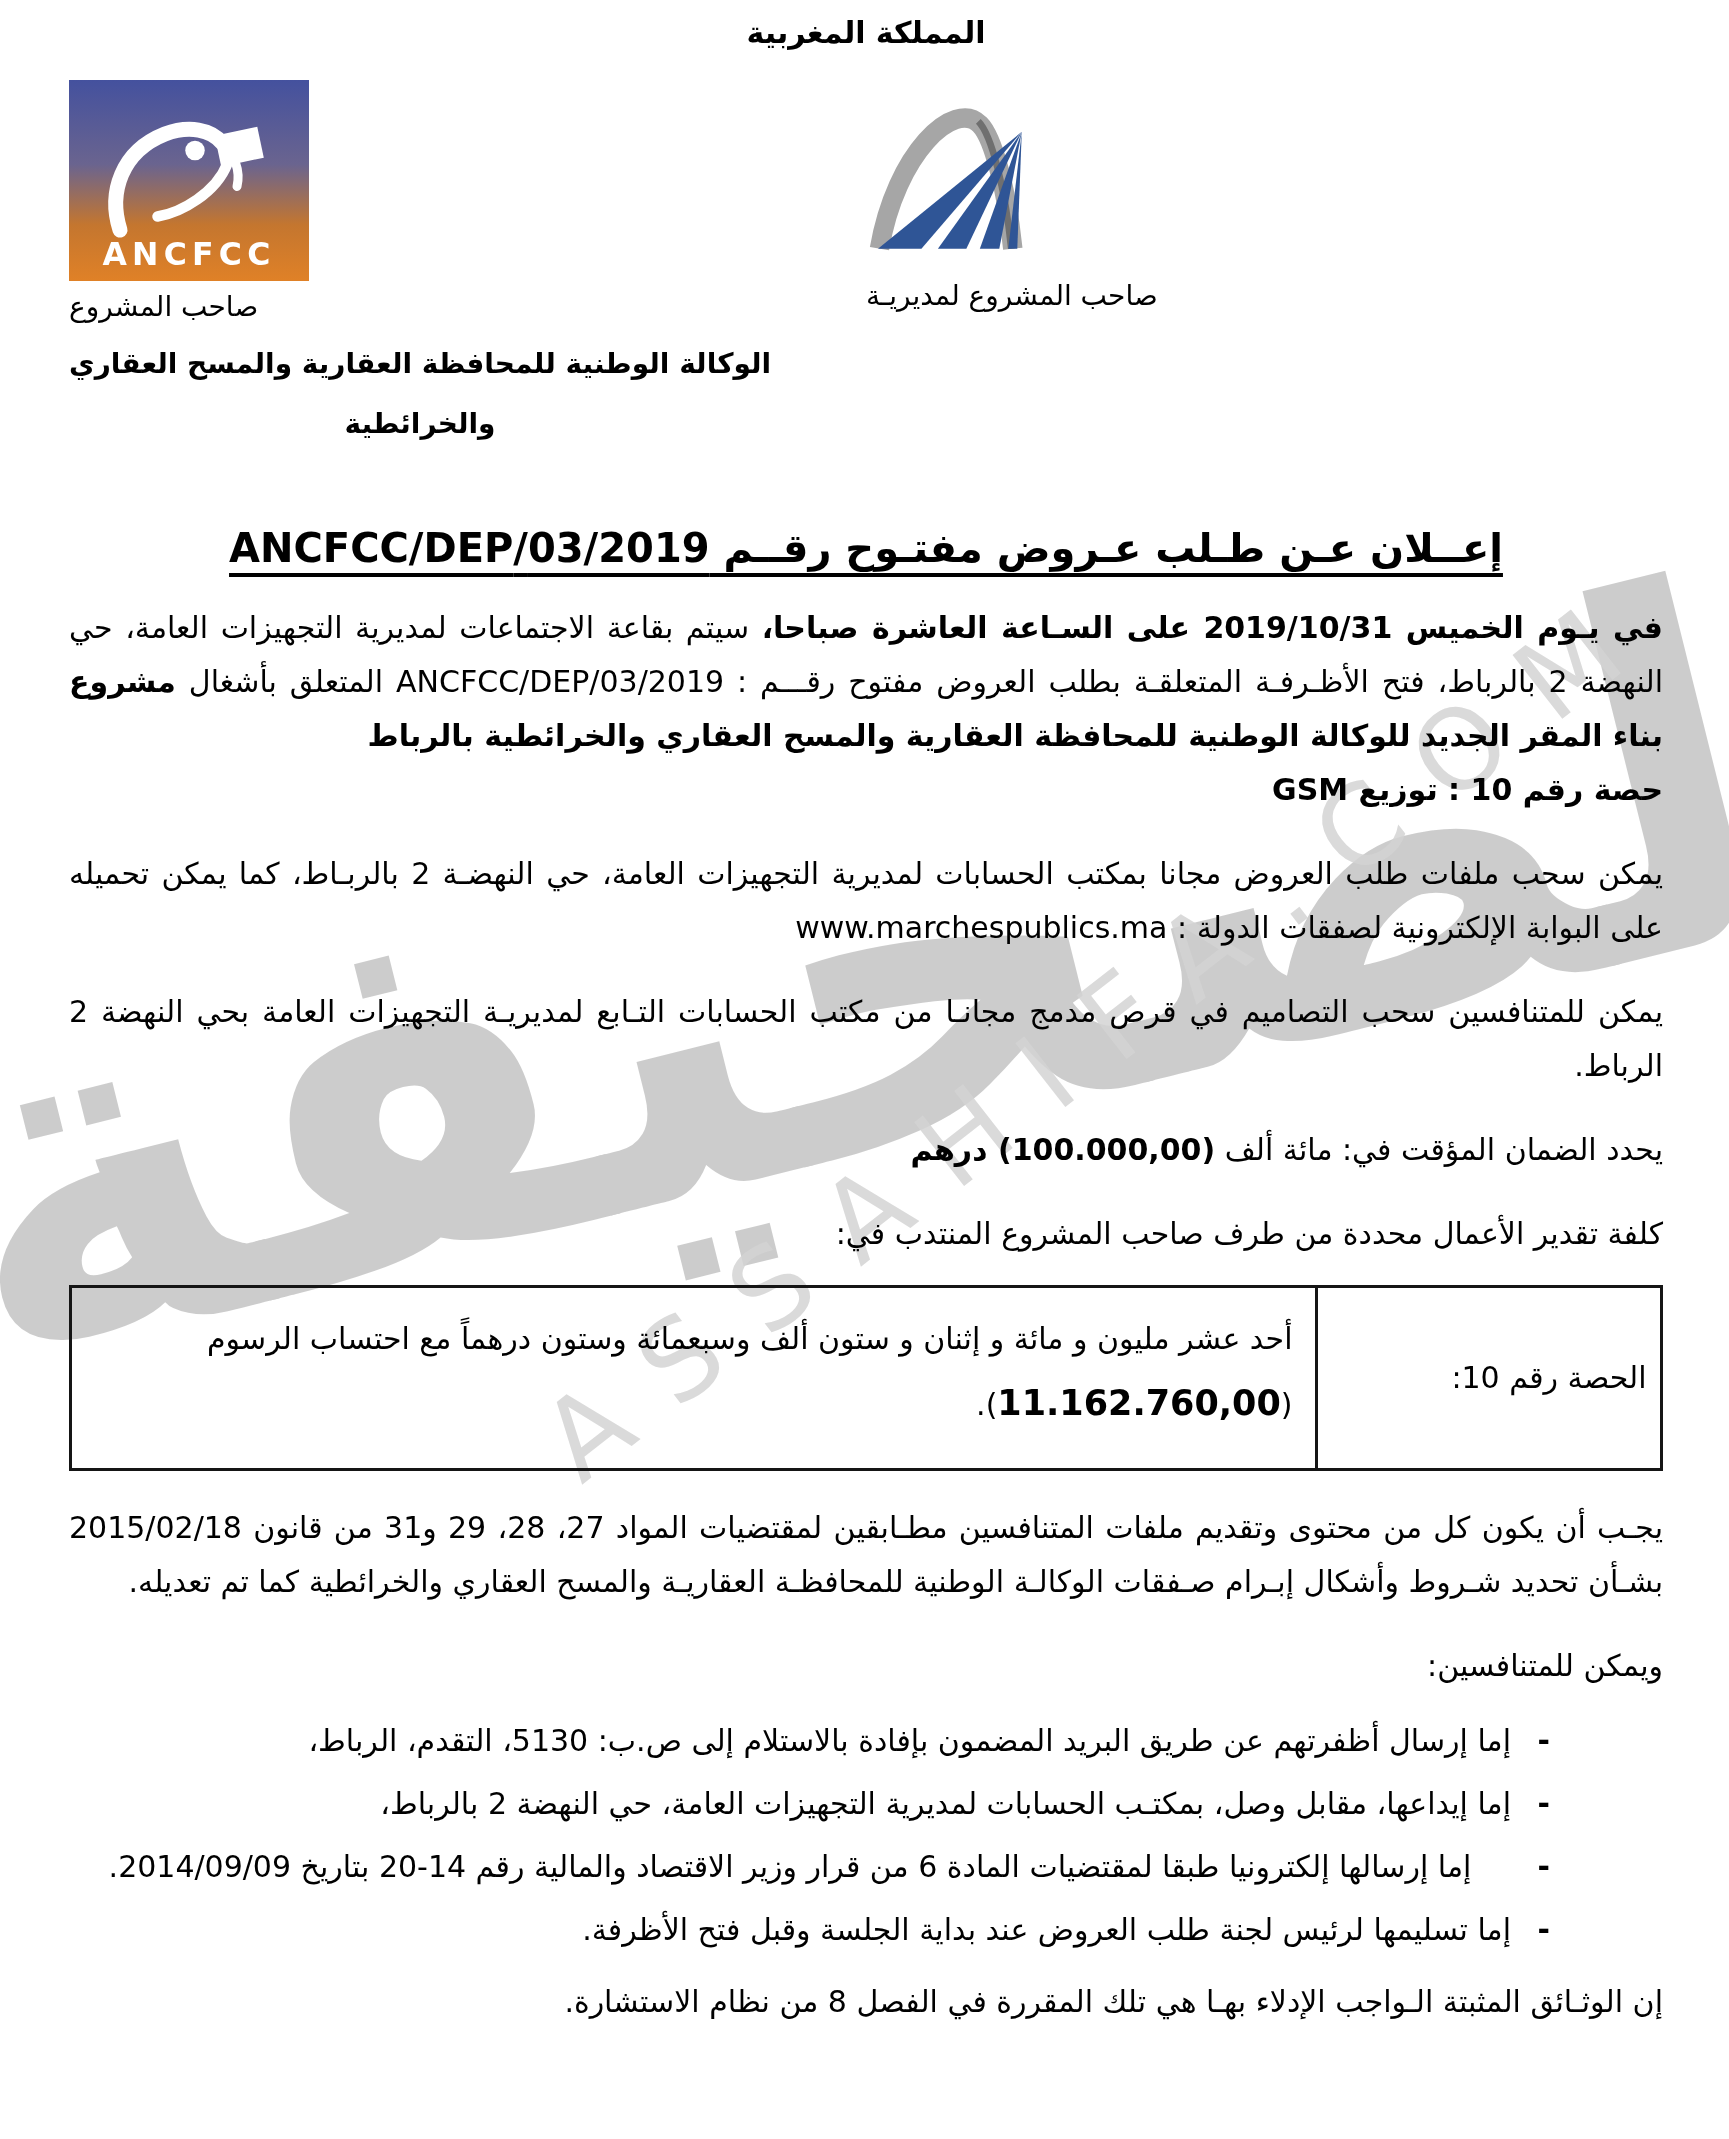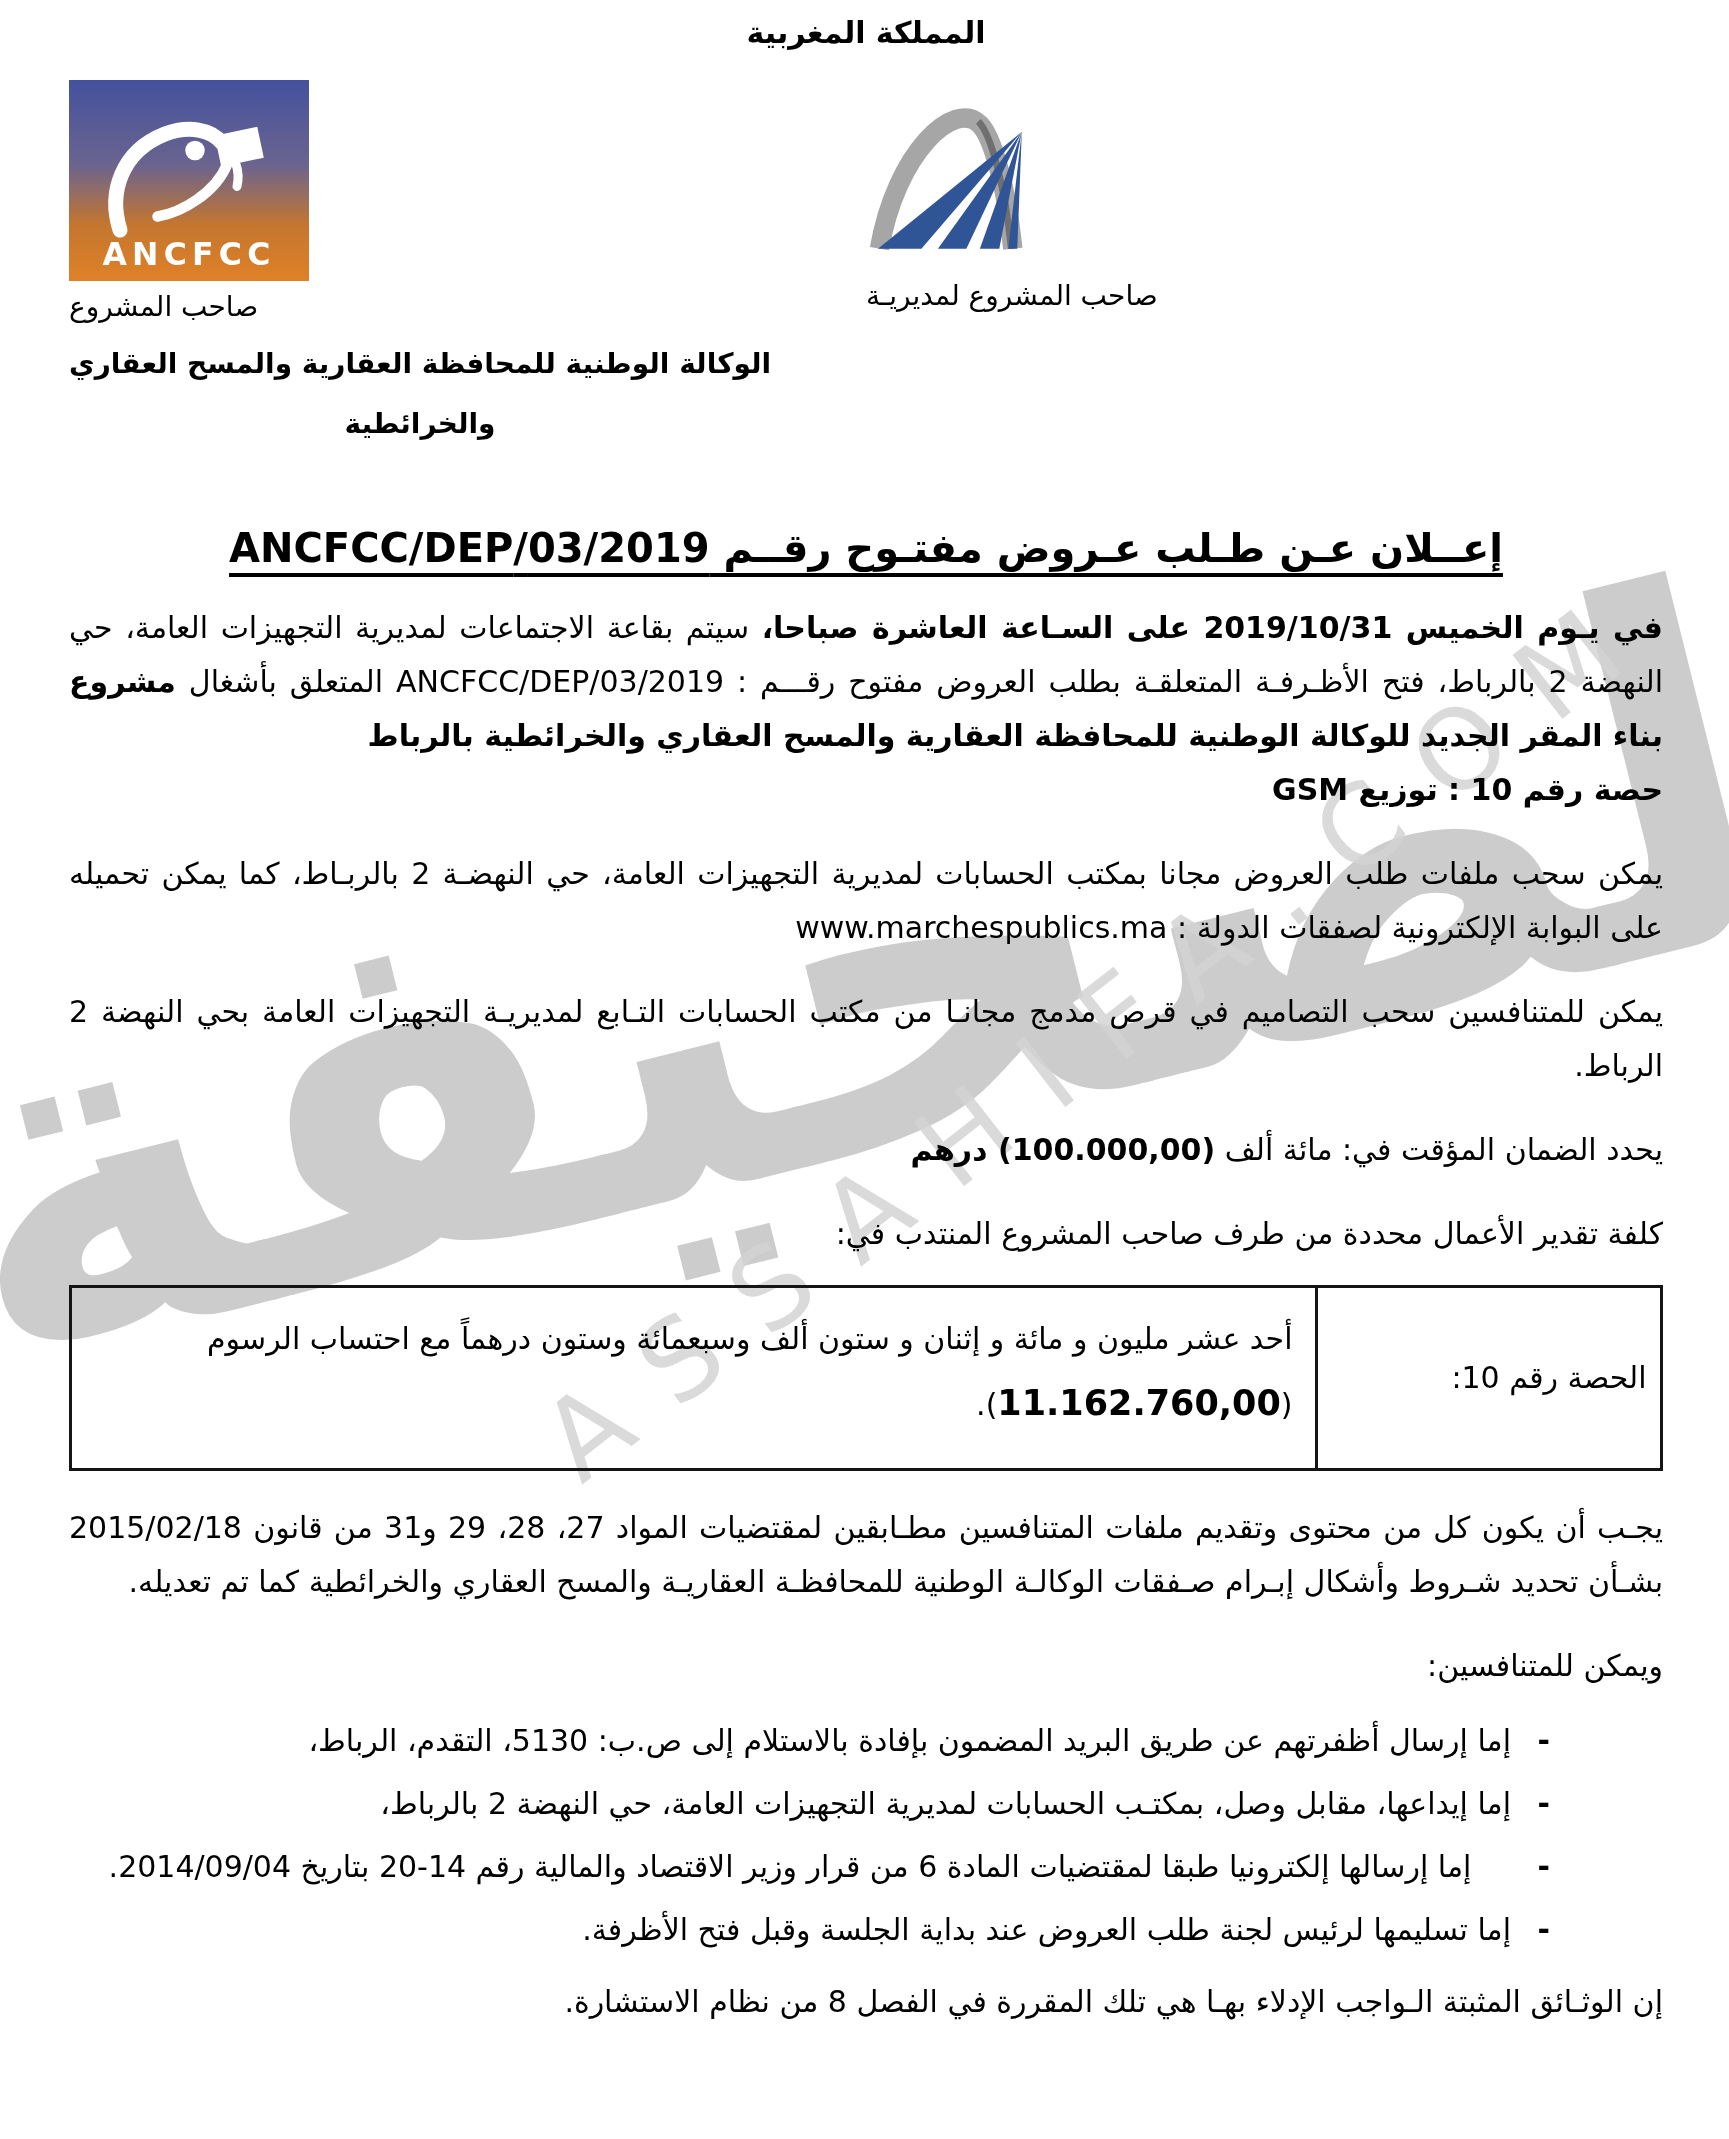--- a/index.html
+++ b/index.html
@@ -135,21 +135,21 @@
     <div class="bullet">
       <span class="marker">-</span>
       <span class="btext">إما إرسال أظفرتهم عن طريق البريد المضمون بإفادة بالاستلام إلى ص.ب:  5130، التقدم، الرباط،</span>
     </div>
     <div class="bullet">
       <span class="marker">-</span>
       <span class="btext">إما إيداعها، مقابل وصل، بمكتـب الحسابات لمديرية التجهيزات العامة، حي النهضة 2 بالرباط،</span>
     </div>
     <div class="bullet center-last">
       <span class="marker">-</span>
-      <span class="btext">إما إرسالها إلكترونيا طبقا لمقتضيات المادة 6 من قرار وزير الاقتصاد والمالية رقم 14-20 بتاريخ 2014/09/04.</span>
+      <span class="btext">إما إرسالها إلكترونيا طبقا لمقتضيات المادة 6 من قرار وزير الاقتصاد والمالية رقم 14-20 بتاريخ 2014/09/09.</span>
     </div>
     <div class="bullet">
       <span class="marker">-</span>
       <span class="btext">إما تسليمها لرئيس لجنة طلب العروض عند بداية الجلسة وقبل فتح الأظرفة.</span>
     </div>
   </div>
 
   <div class="final-line">إن الوثـائق المثبتة الـواجب الإدلاء بهـا هي تلك المقررة في الفصل 8 من نظام الاستشارة.</div>
 
 </div>

